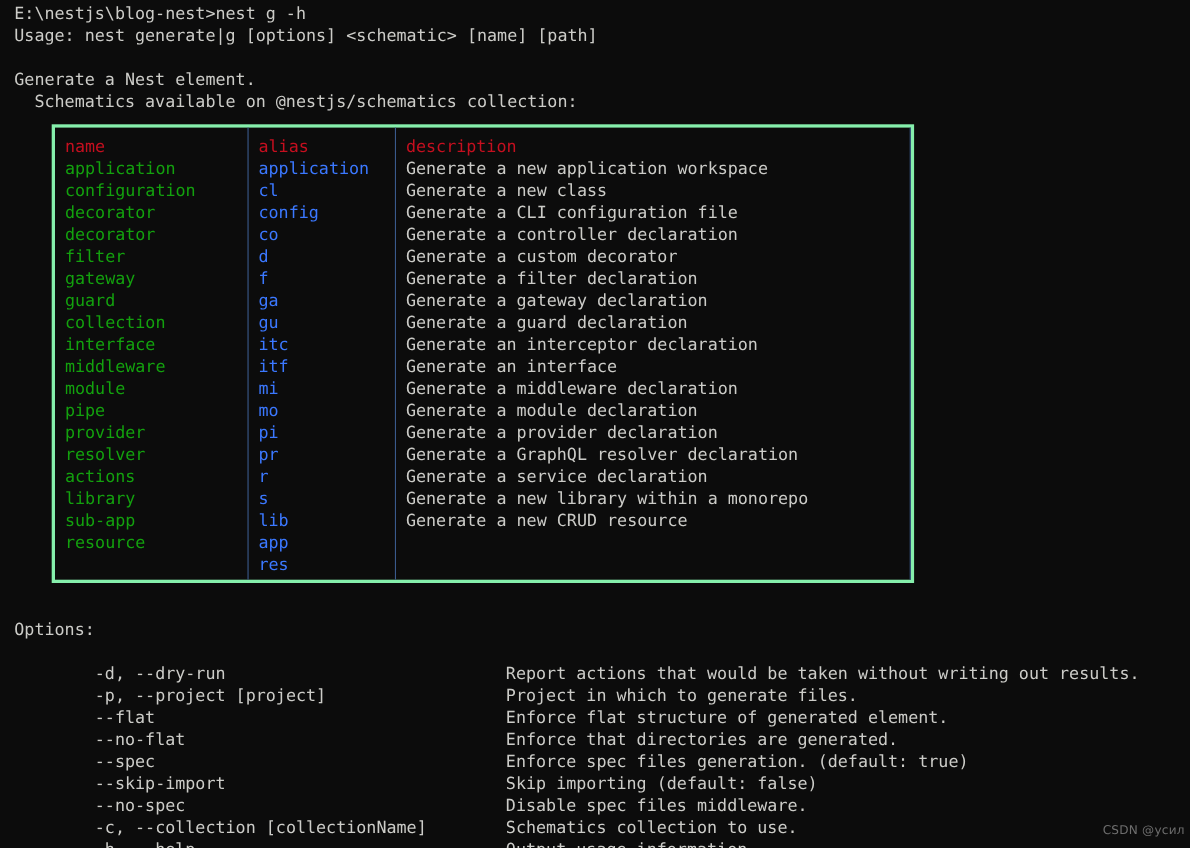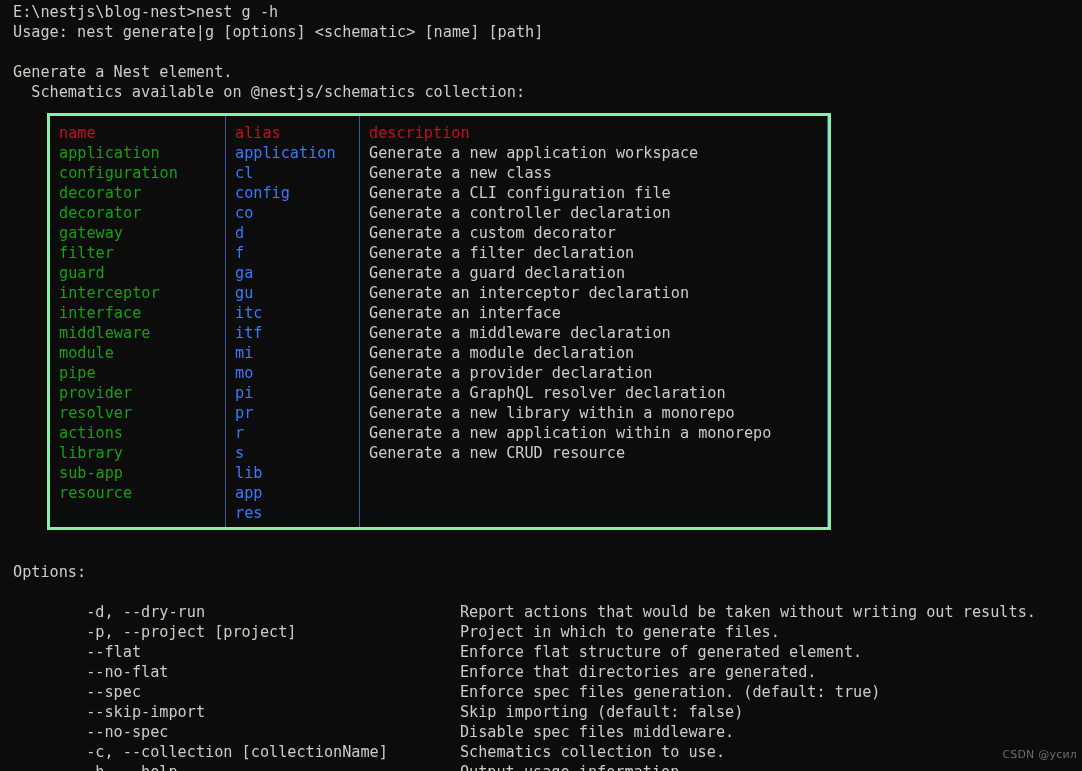--- a/index.html
+++ b/index.html
@@ -119,24 +119,24 @@
 
   <div class="table-wrap">
     <div class="table-inner">
 
       <div class="col col-name">
         <div class="cell c-head">name</div>
         <div class="cell c-name">application</div>
         <div class="cell c-name">configuration</div>
         <div class="cell c-name">decorator</div>
         <div class="cell c-name">decorator</div>
+        <div class="cell c-name">filter</div>
         <div class="cell c-name">gateway</div>
-        <div class="cell c-name">filter</div>
         <div class="cell c-name">guard</div>
-        <div class="cell c-name">interceptor</div>
+        <div class="cell c-name">collection</div>
         <div class="cell c-name">interface</div>
         <div class="cell c-name">middleware</div>
         <div class="cell c-name">module</div>
         <div class="cell c-name">pipe</div>
         <div class="cell c-name">provider</div>
         <div class="cell c-name">resolver</div>
         <div class="cell c-name">actions</div>
         <div class="cell c-name">library</div>
         <div class="cell c-name">sub-app</div>
         <div class="cell c-name">resource</div>
@@ -166,29 +166,30 @@
       </div>
 
       <div class="col col-desc">
         <div class="cell c-head">description</div>
         <div class="cell c-desc">Generate a new application workspace</div>
         <div class="cell c-desc">Generate a new class</div>
         <div class="cell c-desc">Generate a CLI configuration file</div>
         <div class="cell c-desc">Generate a controller declaration</div>
         <div class="cell c-desc">Generate a custom decorator</div>
         <div class="cell c-desc">Generate a filter declaration</div>
+        <div class="cell c-desc">Generate a gateway declaration</div>
         <div class="cell c-desc">Generate a guard declaration</div>
         <div class="cell c-desc">Generate an interceptor declaration</div>
         <div class="cell c-desc">Generate an interface</div>
         <div class="cell c-desc">Generate a middleware declaration</div>
         <div class="cell c-desc">Generate a module declaration</div>
         <div class="cell c-desc">Generate a provider declaration</div>
         <div class="cell c-desc">Generate a GraphQL resolver declaration</div>
+        <div class="cell c-desc">Generate a service declaration</div>
         <div class="cell c-desc">Generate a new library within a monorepo</div>
-        <div class="cell c-desc">Generate a new application within a monorepo</div>
         <div class="cell c-desc">Generate a new CRUD resource</div>
       </div>
 
     </div>
   </div>
 
   <div class="opts">
     <div class="line">Options:</div>
 
     <div class="opt-row">

